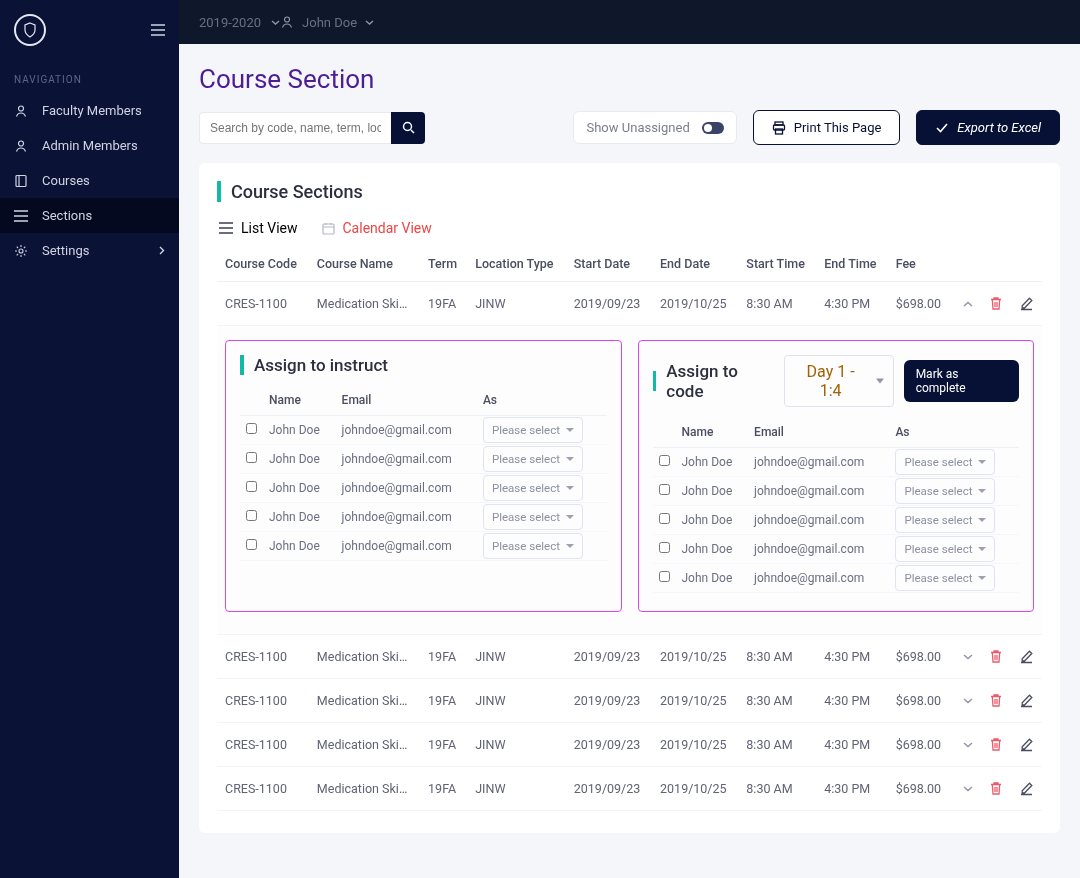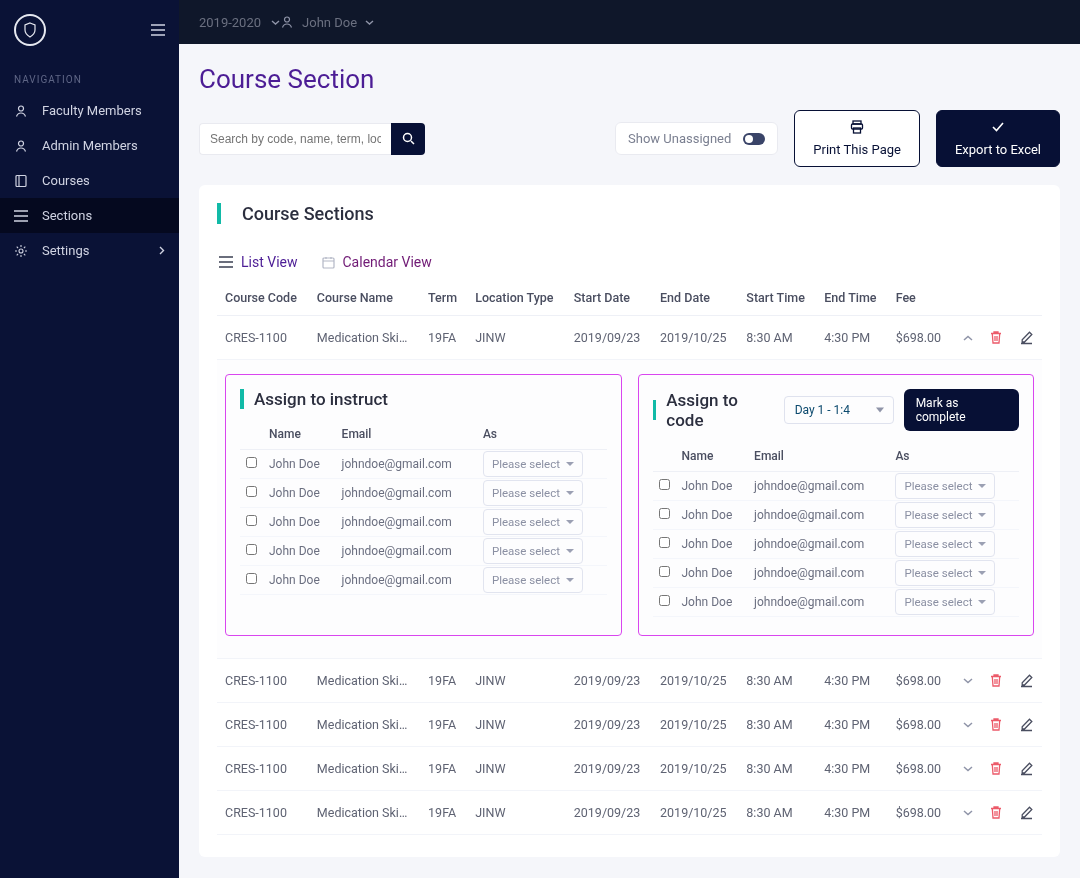--- a/index.html
+++ b/index.html
@@ -26,49 +26,49 @@
   h1.page-title { font-size: 26px; font-weight: 400; color: #4c1d95; margin-bottom: 16px; }
 
   .toolbar { display: flex; align-items: center; gap: 16px; margin-bottom: 18px; }
   .searchbox { display: flex; width: 226px; }
   .searchbox input { flex: 1; border: 1px solid #e9eaf0; border-right: none; padding: 8px 10px; font-size: 12px; color: #555; border-radius: 4px 0 0 4px; }
   .searchbox .sbtn { width: 34px; background: #071035; border-radius: 0 4px 4px 0; display: flex; align-items: center; justify-content: center; cursor: pointer; }
   .spacer { flex: 1; }
   .toggle-pill { display: flex; align-items: center; gap: 12px; border: 1px solid #e9eaf0; border-radius: 6px; padding: 8px 12px; background: #fff; cursor: pointer; color: #7a7f90; }
   .switch { width: 22px; height: 12px; background: #3a4468; border-radius: 999px; position: relative; }
   .switch::after { content: ""; position: absolute; width: 8px; height: 8px; background: #fff; border-radius: 50%; top: 2px; left: 2px; }
-  .btn { display: flex; align-items: center; gap: 8px; padding: 9px 18px; border-radius: 6px; cursor: pointer; font-size: 13px; flex-direction: column; }
+  .btn { display: flex; align-items: center; gap: 8px; padding: 9px 18px; border-radius: 6px; cursor: pointer; font-size: 13px; }
   .btn.outline { border: 1.5px solid #071035; color: #071035; background: #fff; }
-  .btn.solid { background: #071035; color: #fff; border: 1.5px solid #071035; }
+  .btn.solid { background: #071035; color: #fff; border: 1.5px solid #071035; font-style: italic; }
 
   
   .card { background: #fff; border-radius: 6px; padding: 18px 18px 22px; margin-bottom: 20px; }
-  .card-title-bar { display: flex; align-items: center; border-left: 4px solid #11baa7; padding-left: 21px; margin-bottom: 30px; }
+  .card-title-bar { display: flex; align-items: center; border-left: 4px solid #11baa7; padding-left: 10px; margin-bottom: 18px; }
   .card-title-bar h2 { font-size: 18px; font-weight: 500; color: #2c2f3f; }
 
   .view-tabs { display: flex; gap: 24px; margin: 8px 0 10px; padding: 0 2px; }
-  .view-tab { display: flex; align-items: center; gap: 8px; font-size: 14px; cursor: pointer; color: #701a75; }
-  .view-tab.active { color: #4c1d95; justify-content: flex-end; }
+  .view-tab { display: flex; align-items: center; gap: 8px; font-size: 14px; cursor: pointer; color: #ef4444; }
+  .view-tab.active { color: #000000; justify-content: flex-end; }
 
   
   .tbl { width: 100%; border-collapse: collapse; font-size: 12.5px; }
   .tbl th { text-align: left; font-weight: 500; color: #4a4e60; padding: 10px 8px; border-bottom: 1px solid #eef0f6; }
   .tbl td { padding: 14px 8px; border-bottom: 1px solid #f2f4f9; color: #5f6373; vertical-align: middle; }
   .row-actions { display: flex; gap: 16px; align-items: center; justify-content: flex-end; }
   .ico-btn { cursor: pointer; display: inline-flex; }
 
   
   .expand-row td { padding: 14px 8px 22px; background: #fdfdfe; }
   .panels { display: flex; gap: 16px; }
   .panel { flex: 1; border: 1px solid #d946ef; border-radius: 4px; padding: 14px 14px 18px; }
   .panel-head { display: flex; align-items: center; justify-content: space-between; margin-bottom: 10px; gap: 10px; }
   .panel-head .ptitle { display: flex; align-items: center; gap: 10px; }
   .panel-head .pbar { width: 4px; height: 20px; background: #11baa7; }
   .panel-head h3 { font-size: 17px; font-weight: 500; color: #2c2f3f; }
-  .dselect { border: 1px solid #dfe2ee; border-radius: 4px; padding: 6px 26px 6px 10px; font-size: 12px; color: #0c4a6e; position: relative; min-width: 110px; cursor: pointer; }
+  .dselect { border: 1px solid #dfe2ee; border-radius: 4px; padding: 6px 26px 6px 10px; font-size: 16px; color: #a16207; position: relative; min-width: 110px; cursor: pointer; text-align: center; }
   .dselect::after { content: ""; position: absolute; right: 9px; top: 50%; width: 0; height: 0; border-left: 4px solid transparent; border-right: 4px solid transparent; border-top: 5px solid #8f94a8; transform: translateY(-50%); }
   .mbtn { background: #071035; color: #fff; border-radius: 6px; padding: 7px 12px; font-size: 12px; cursor: pointer; }
 
   .ptbl { width: 100%; border-collapse: collapse; font-size: 12px; }
   .ptbl th { text-align: left; font-weight: 500; padding: 8px 6px; border-bottom: 1px solid #eef0f6; color: #4a4e60; }
   .ptbl td { padding: 7px 6px; border-bottom: 1px solid #f4f6fb; color: #6b6f80; }
   .ptbl input[type="checkbox"] { width: 11px; height: 11px; accent-color: #071035; }
   .psel { border: 1px solid #e1e4ef; border-radius: 4px; padding: 5px 22px 5px 8px; font-size: 11.5px; color: #8b90a3; position: relative; min-width: 108px; cursor: pointer; }
   .psel::after { content: ""; position: absolute; right: 8px; top: 50%; width: 0; height: 0; border-left: 4px solid transparent; border-right: 4px solid transparent; border-top: 4px solid #9ba0b3; transform: translateY(-50%); }
 

